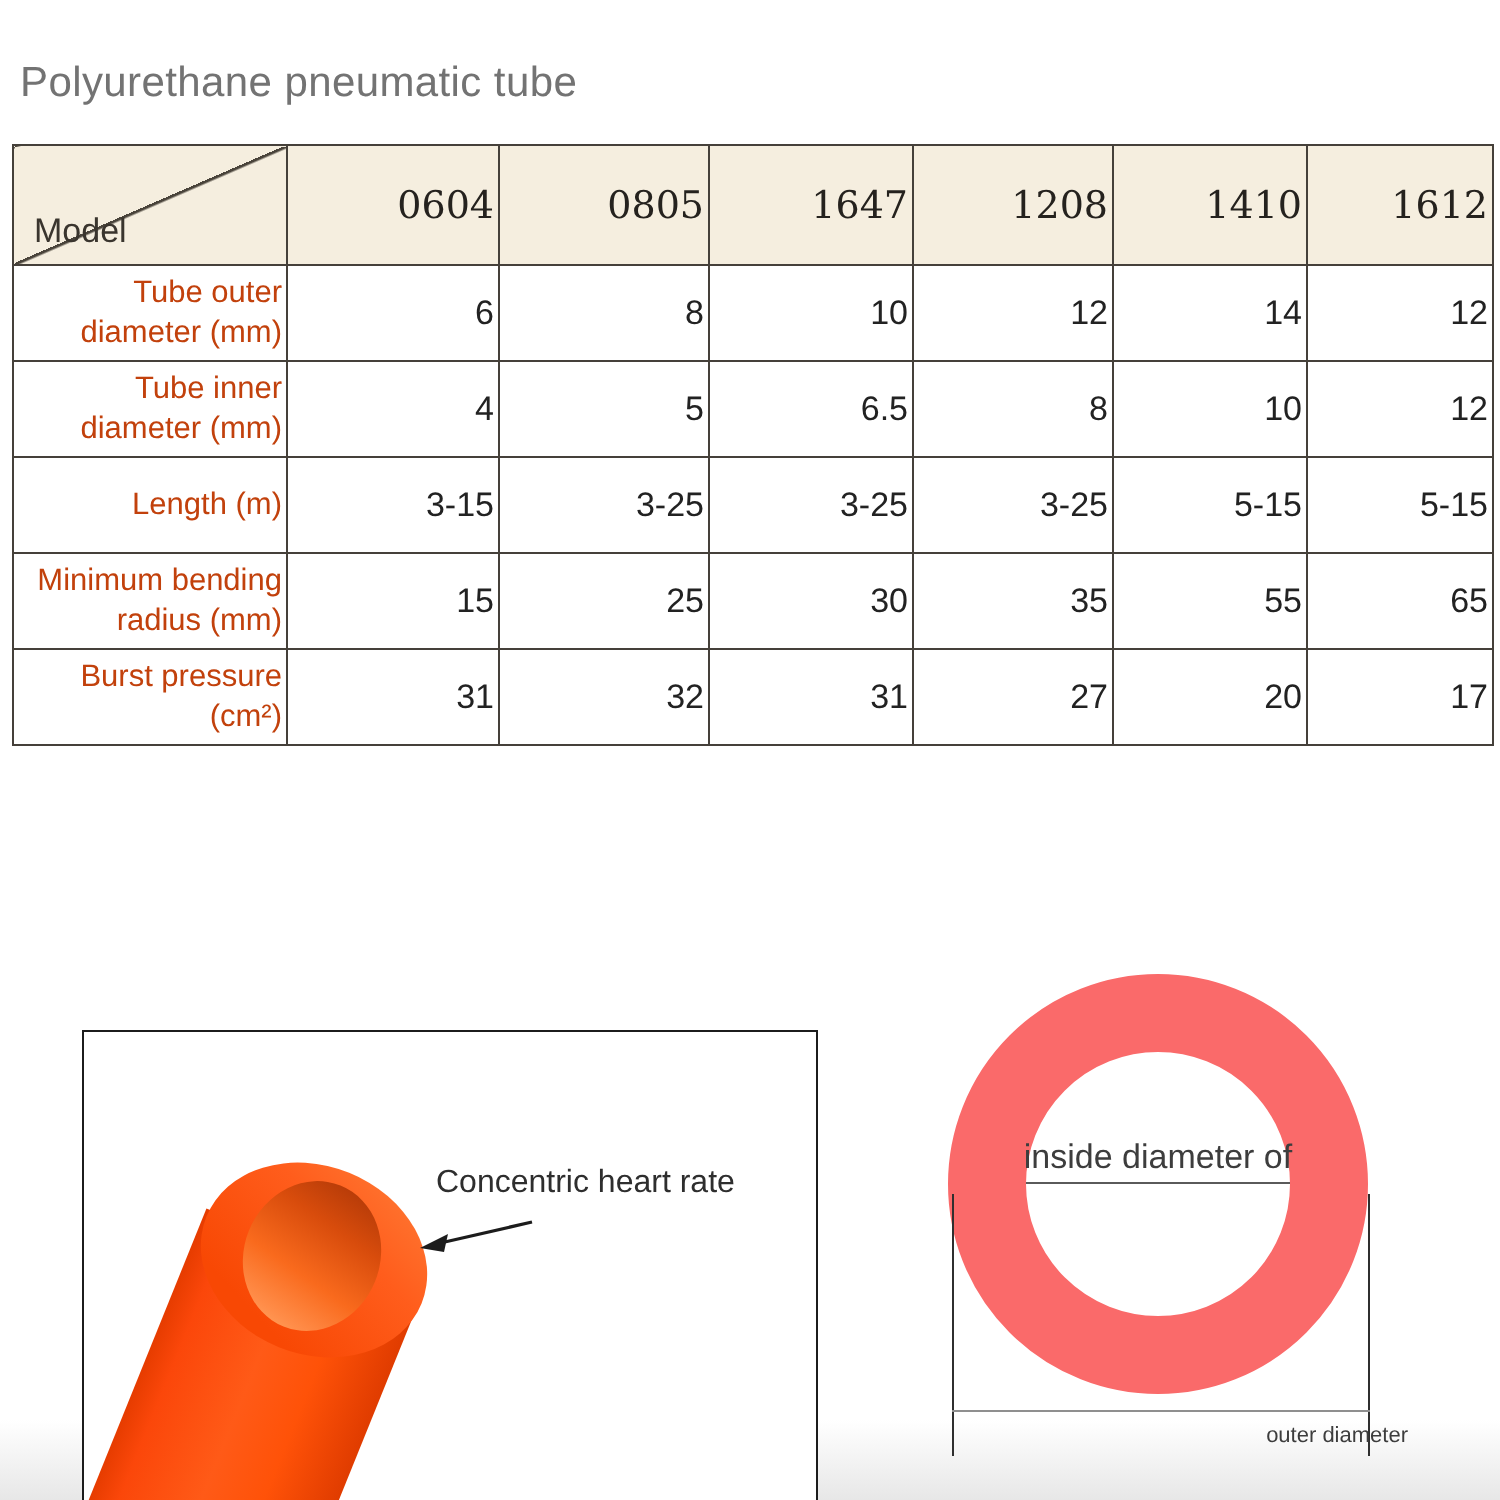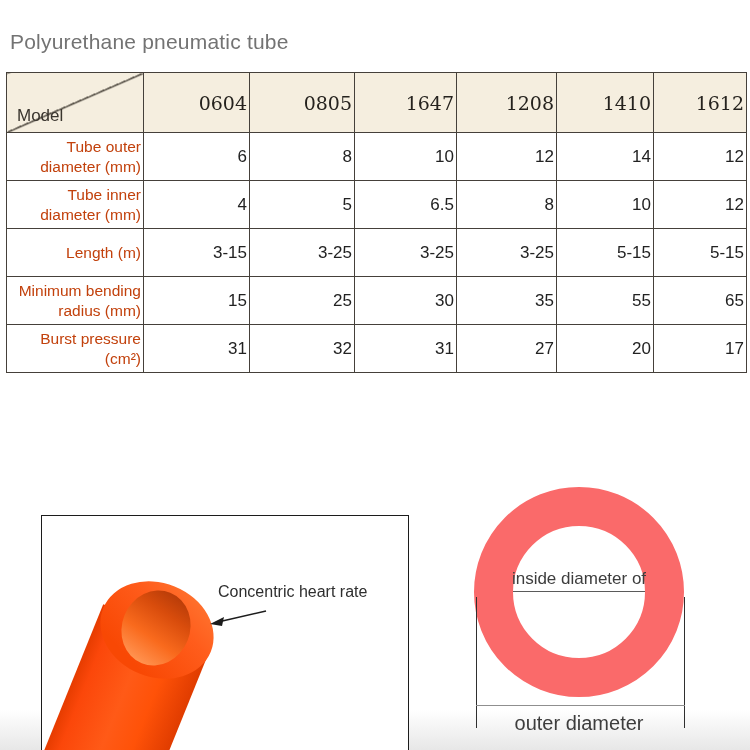--- a/index.html
+++ b/index.html
@@ -93,21 +93,21 @@
   .ring-vline-right{
     position:absolute;left:684px;top:597px;width:1px;height:131px;
     background:#2f2f2f;z-index:3;
   }
   .ring-line-bottom{
     position:absolute;left:476px;top:705px;width:209px;height:1px;
     background:#8f8f8f;z-index:3;
   }
   .ring-label-outer{
     position:absolute;left:454px;top:712px;width:250px;
-    text-align:center;font-size:20px;color:#3d3d3d;z-index:3;
+    text-align:right;font-size:11px;color:#3d3d3d;z-index:3;
   }
   
   .bottom-fade{
     position:absolute;left:0;top:710px;width:750px;height:40px;
     background:linear-gradient(to bottom,rgba(231,231,231,0) 0%,#e7e7e7 100%);
     z-index:0;
   }
 </style>
 </head>
 <body>

